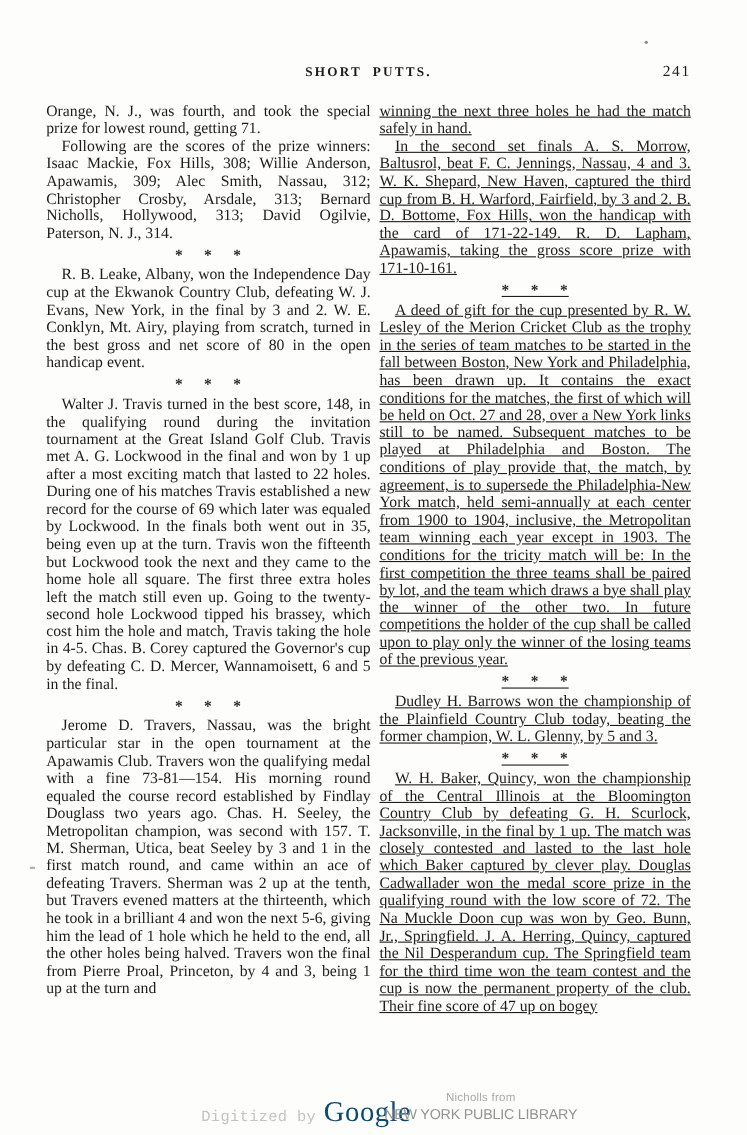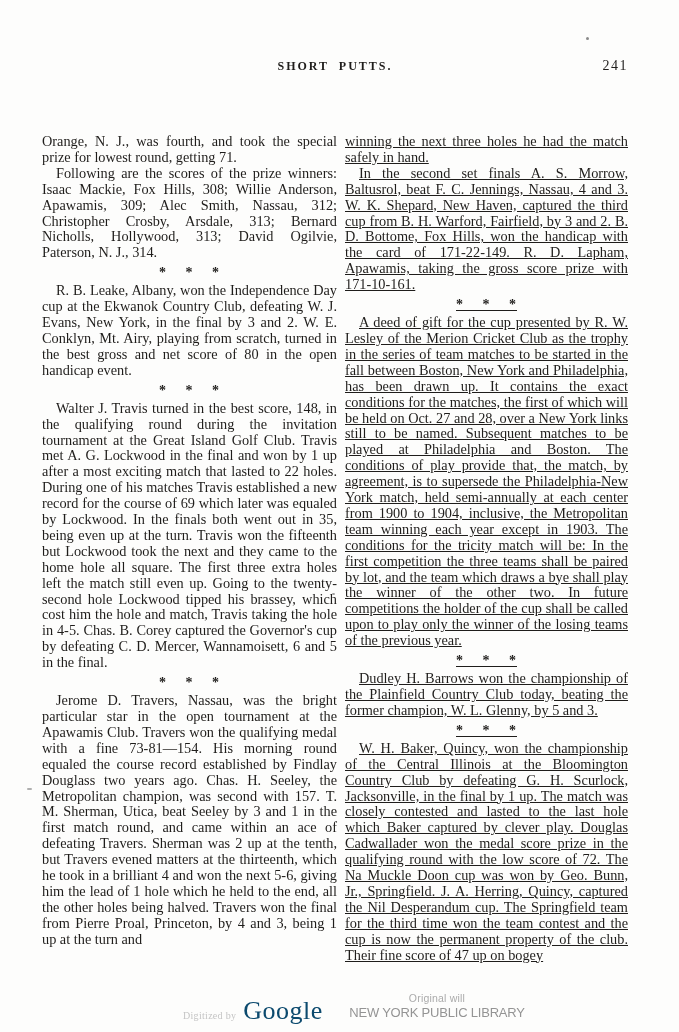--- a/index.html
+++ b/index.html
@@ -51,21 +51,21 @@
   .col { flex: none; }
   .col-left  { width: 295px; }
   .col-right { width: 283px; text-decoration: underline; }
   .para {
     margin: 0;
     font-size: 14.3px;
     line-height: 15.9px;
     text-align: justify;
     text-indent: 14px;
   }
-  .para.noindent { text-indent: 0; margin-top: 40px; }
+  .para.noindent { text-indent: 0; }
   .sep {
     text-align: center;
     font-weight: bold;
     font-size: 14px;
     line-height: 15px;
     padding: 4px 0 3px 0;
     word-spacing: 14px;
     letter-spacing: 1px;
   }
   
@@ -81,22 +81,22 @@
   .footer-digitized {
     position: absolute;
     left: 183px;
     top: 996px;
     display: flex;
     align-items: baseline;
     gap: 7px;
     white-space: nowrap;
   }
   .digitized-label {
-    font-family: Liberation Serif, serif;
-    font-size: 10px;
+    font-family: Liberation Mono, monospace;
+    font-size: 14px;
     color: #c4c4c4;
     letter-spacing: 0.3px;
   }
   .google-logo {
     font-family: "Liberation Serif", serif;
     font-size: 26px;
     color: #0c4a6e;
     letter-spacing: 0.5px;
   }
   .footer-original {
@@ -159,18 +159,18 @@
     </div>
 
   </main>
 
   <footer>
     <div class="footer-digitized">
       <span class="digitized-label">Digitized by</span>
       <span class="google-logo">Google</span>
     </div>
     <div class="footer-original">
-      <div class="original-from">Original will</div>
+      <div class="original-from">Nicholls from</div>
       <div class="library-name">NEW YORK PUBLIC LIBRARY</div>
     </div>
   </footer>
 
 </div>
 
 </body></html>

